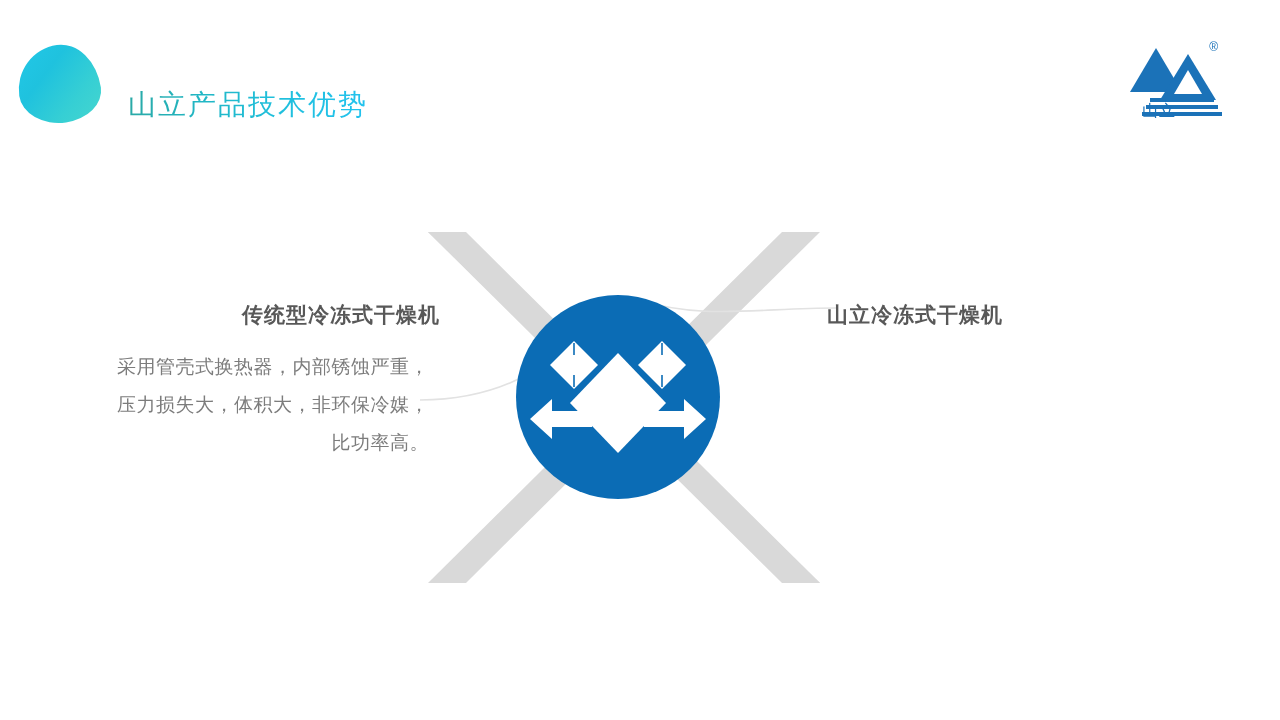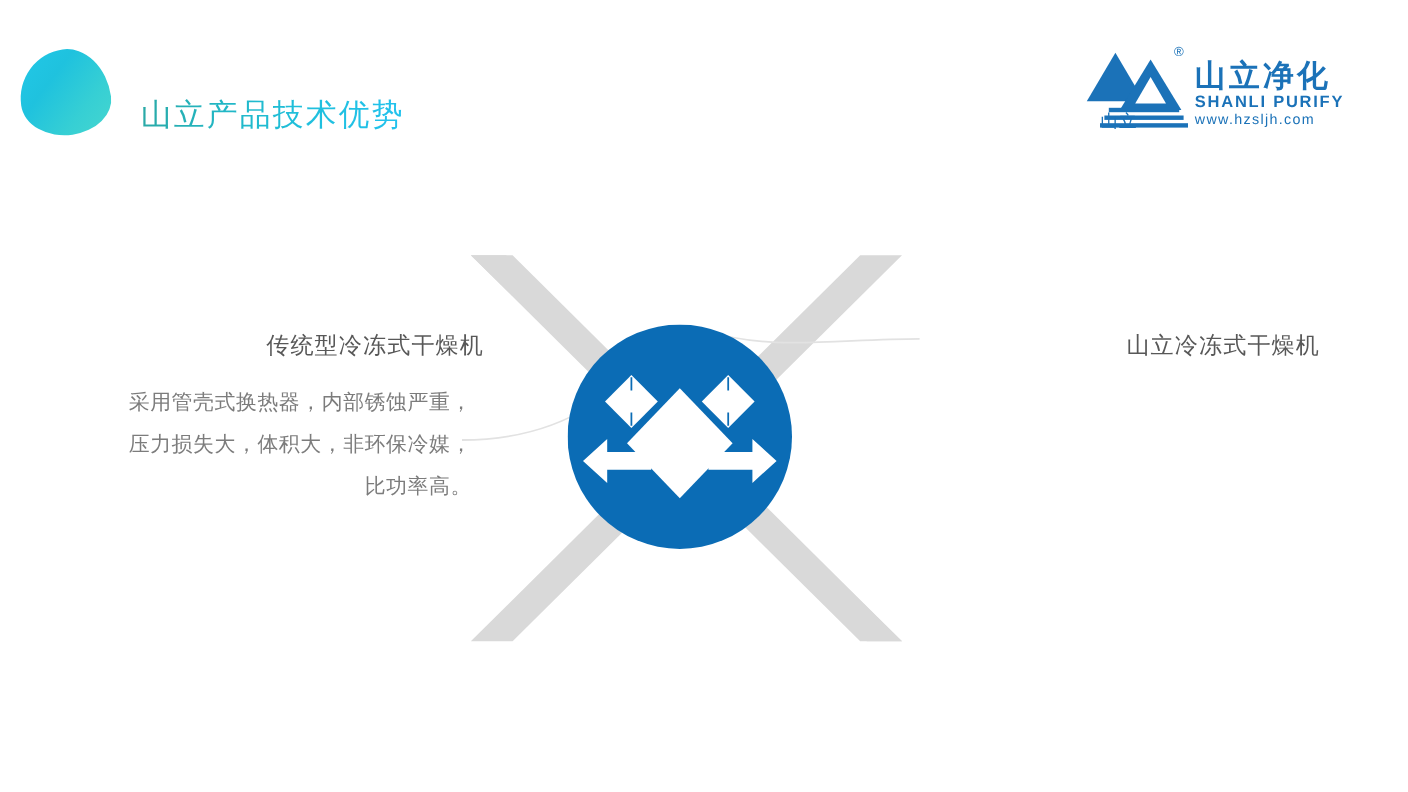--- a/index.html
+++ b/index.html
@@ -123,25 +123,25 @@
     height: 204px;
   }
   .emblem svg { display: block; }
 
   
   .col {
     position: absolute;
     width: 350px;
   }
   .col-left  { left: 90px;  top: 300px; text-align: right; }
-  .col-right { left: 850px; top: 300px; text-align: right;  }
+  .col-right { left: 827px; top: 300px; text-align: left;  }
 
   .col-heading {
     font-size: 21px;
-    font-weight: 400;
+    font-weight: 700;
     color: #585858;
     letter-spacing: 1px;
     line-height: 30px;
     margin: 0 0 18px 0;
     white-space: nowrap;
   }
   .col-right .col-heading { margin-left: 0; }
   .col-body {
     font-size: 19px;
     color: #7c7c7c;
@@ -180,25 +180,20 @@
         <polygon points="30,8 56,52 4,52" fill="#1b72b8"></polygon>
         <polygon points="62,14 90,60 34,60" fill="#1b72b8"></polygon>
         <polygon points="62,30 76,54 48,54" fill="#ffffff"></polygon>
         <rect x="24" y="58" width="64" height="4" fill="#1b72b8"></rect>
         <rect x="20" y="65" width="72" height="4" fill="#1b72b8"></rect>
         <rect x="16" y="72" width="80" height="4" fill="#1b72b8"></rect>
       </svg>
       <span class="logo-reg">®</span>
       <span class="logo-sub-cn">山立</span>
     </div>
-    <div class="logo-text">
-      <div class="logo-cn">山立净化</div>
-      <div class="logo-en">SHANLI PURIFY</div>
-      <div class="logo-url">www.hzsljh.com</div>
-    </div>
   </div>
 
   <div class="emblem">
     <svg width="204" height="204" viewBox="0 0 204 204" xmlns="http://www.w3.org/2000/svg">
       <circle cx="102" cy="102" r="102" fill="#0b6cb5"></circle>
 
       <polygon points="102,58 150,108 102,158 54,108" fill="#ffffff"></polygon>
 
       <polygon points="58,46 82,70 58,94 34,70" fill="#ffffff"></polygon>
       <line x1="58" y1="48" x2="58" y2="60" stroke="#0b6cb5" stroke-width="1.6"></line>

